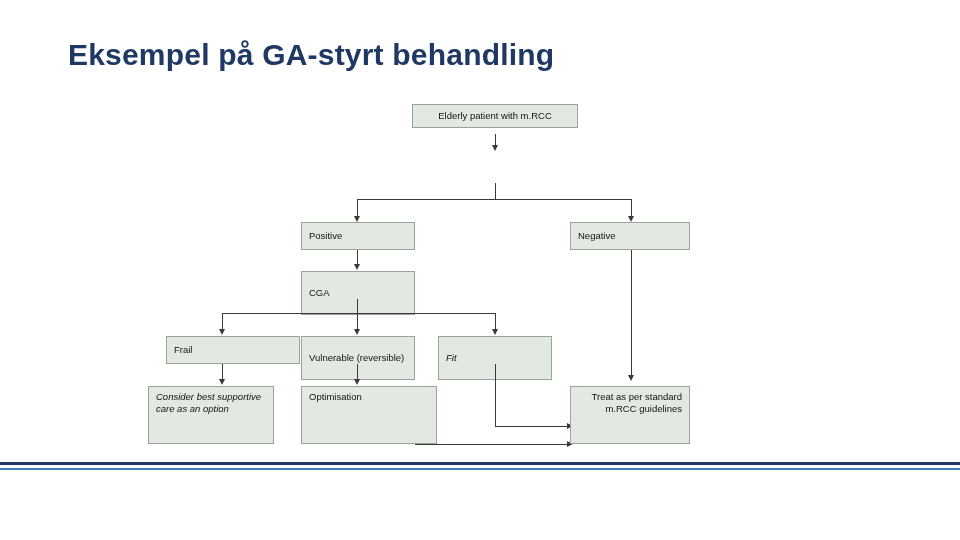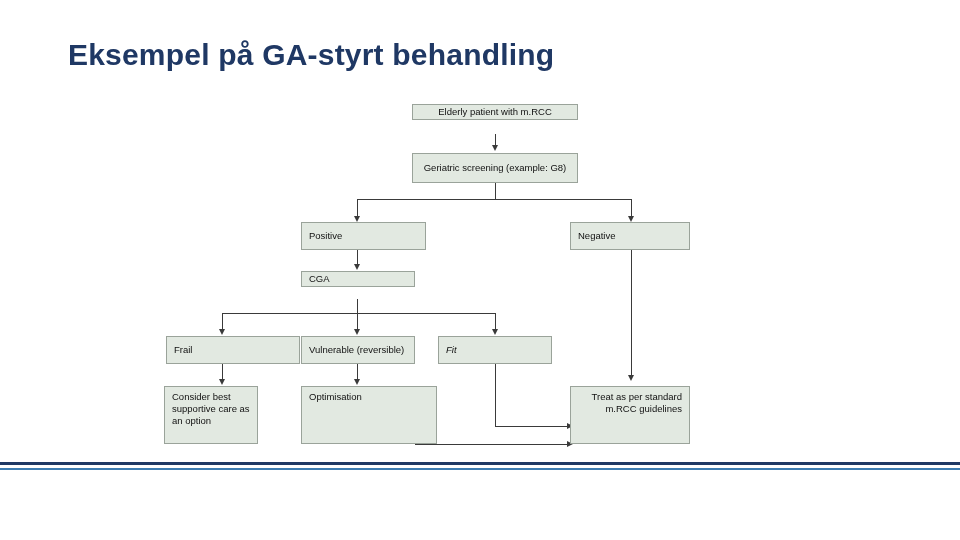--- a/index.html
+++ b/index.html
@@ -121,89 +121,86 @@
 </style>
 </head>
 <body>
 
 <div id="slide">
 
   <div id="title">Eksempel på GA-styrt behandling</div>
 
   <div id="diagram">
 
-    <div class="node center" style="left:412px; top:8px; width:166px; height:16px;">
+    <div class="node center" style="left:412px; top:8px; width:166px; height:24px;">
       <span>Elderly patient with m.RCC</span>
     </div>
 
     <div class="vline" style="left:495px; top:38px; height:12px;"></div>
     <div class="arrow-down" style="left:491.5px; top:49px;"></div>
 
-    <div class="node center" style="left:412px; top:57px; width:166px; height:30px;">
-      <span>Geriatric screening (example: G8)</span>
-    </div>
 
     <div class="vline" style="left:495px; top:87px; height:16px;"></div>
     <div class="hline" style="left:357px; top:103px; width:275px;"></div>
     <div class="vline" style="left:357px; top:103px; height:18px;"></div>
     <div class="arrow-down" style="left:353.5px; top:120px;"></div>
     <div class="vline" style="left:631px; top:103px; height:18px;"></div>
     <div class="arrow-down" style="left:627.5px; top:120px;"></div>
 
-    <div class="node" style="left:301px; top:126px; width:125px; height:28px;">
+    <div class="node" style="left:301px; top:126px; width:114px; height:28px;">
       <span>Positive</span>
     </div>
     <div class="node" style="left:570px; top:126px; width:120px; height:28px;">
       <span>Negative</span>
     </div>
 
     <div class="vline" style="left:357px; top:154px; height:15px;"></div>
     <div class="arrow-down" style="left:353.5px; top:168px;"></div>
 
     <div class="vline" style="left:631px; top:154px; height:126px;"></div>
     <div class="arrow-down" style="left:627.5px; top:279px;"></div>
 
-    <div class="node" style="left:301px; top:175px; width:114px; height:16px;">
+    <div class="node" style="left:301px; top:175px; width:114px; height:44px;">
       <span>CGA</span>
     </div>
 
     <div class="vline" style="left:357px; top:203px; height:14px;"></div>
     <div class="hline" style="left:222px; top:217px; width:273px;"></div>
     <div class="vline" style="left:222px; top:217px; height:17px;"></div>
     <div class="arrow-down" style="left:218.5px; top:233px;"></div>
     <div class="vline" style="left:357px; top:217px; height:17px;"></div>
     <div class="arrow-down" style="left:353.5px; top:233px;"></div>
     <div class="vline" style="left:495px; top:217px; height:17px;"></div>
     <div class="arrow-down" style="left:491.5px; top:233px;"></div>
 
     <div class="node" style="left:166px; top:240px; width:134px; height:28px;">
       <span>Frail</span>
     </div>
-    <div class="node" style="left:301px; top:240px; width:114px; height:28px;">
+    <div class="node" style="left:301px; top:240px; width:114px; height:44px;">
       <span>Vulnerable (reversible)</span>
     </div>
-    <div class="node" style="left:438px; top:240px; width:114px; height:28px;font-style:italic;">
+    <div class="node" style="left:438px; top:240px; width:114px; height:44px;font-style:italic;">
       <span>Fit</span>
     </div>
 
     <div class="vline" style="left:222px; top:268px; height:16px;"></div>
     <div class="arrow-down" style="left:218.5px; top:283px;"></div>
 
     <div class="vline" style="left:357px; top:268px; height:16px;"></div>
     <div class="arrow-down" style="left:353.5px; top:283px;"></div>
 
     <div class="vline" style="left:495px; top:268px; height:62px;"></div>
     <div class="hline" style="left:495px; top:330px; width:73px;"></div>
     <div class="arrow-right" style="left:567px; top:326.5px;"></div>
 
     <div class="vline" style="left:357px; top:352px; height:0px;"></div>
     <div class="hline" style="left:415px; top:348px; width:153px;"></div>
     <div class="arrow-right" style="left:567px; top:344.5px;"></div>
 
-    <div class="node top" style="left:164px; top:290px; width:94px; height:58px;">
+    <div class="node top" style="left:148px; top:290px; width:126px; height:58px;font-style:italic;">
       <span>Consider best supportive care as an option</span>
     </div>
     <div class="node top" style="left:301px; top:290px; width:136px; height:58px;">
       <span>Optimisation</span>
     </div>
     <div class="node top" style="left:570px; top:290px; width:120px; height:58px;text-align:right;">
       <span>Treat as per standard m.RCC guidelines</span>
     </div>
 
   </div>

